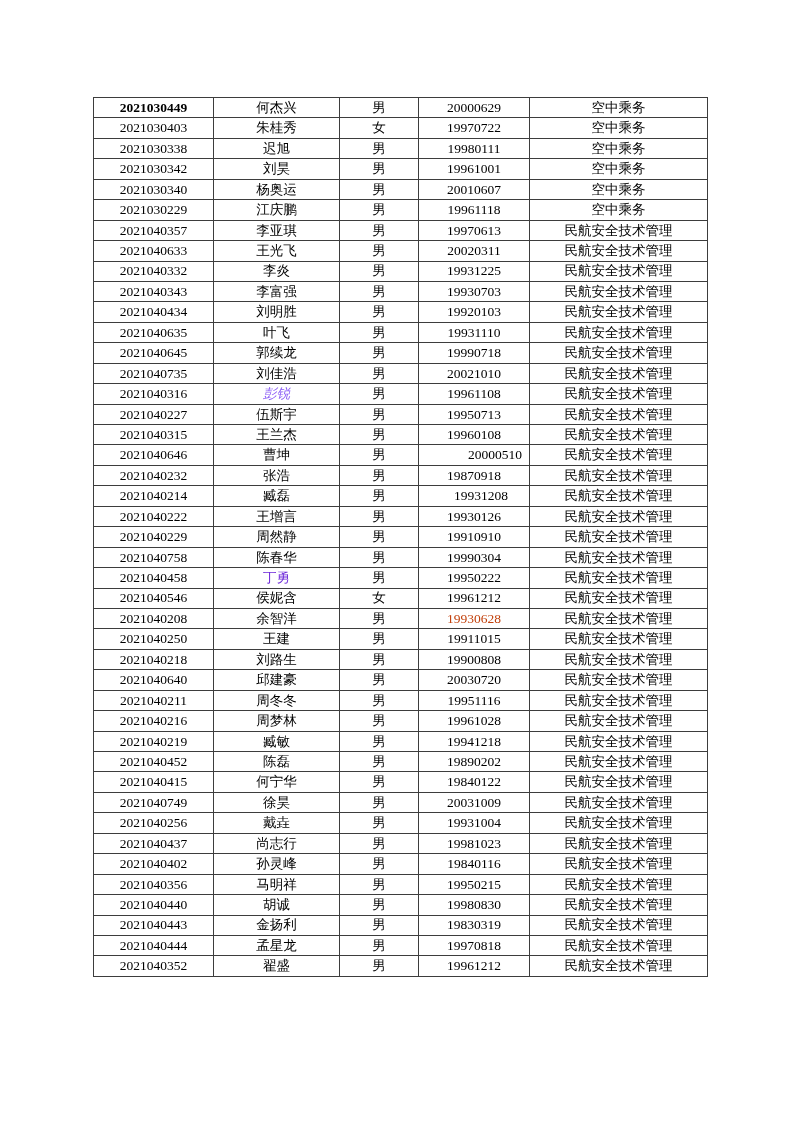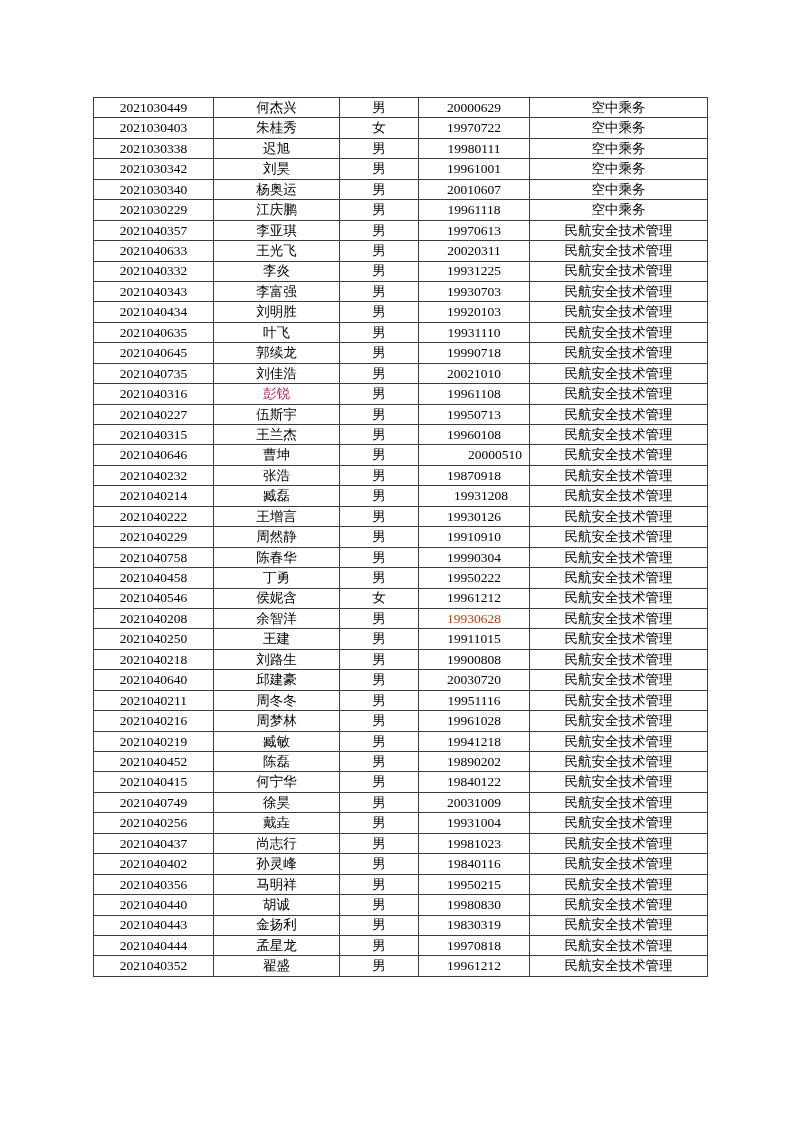--- a/index.html
+++ b/index.html
@@ -48,21 +48,21 @@
   <table class="student-table">
     <colgroup>
       <col class="col-id">
       <col class="col-name">
       <col class="col-gender">
       <col class="col-dob">
       <col class="col-major">
     </colgroup>
     <tbody>
         <tr>
-          <td style="border-color: rgb(61, 61, 61); color: rgb(0, 0, 0);">2021030449</td>
+          <td style="border-color: rgb(61, 61, 61); color: rgb(0, 0, 0); font-weight: bold;">2021030449</td>
           <td style="border-color: rgb(61, 61, 61); color: rgb(0, 0, 0);">何杰兴</td>
           <td style="border-color: rgb(61, 61, 61); color: rgb(0, 0, 0);">男</td>
           <td style="border-color: rgb(61, 61, 61); color: rgb(0, 0, 0);">20000629</td>
           <td style="border-color: rgb(61, 61, 61); color: rgb(0, 0, 0);">空中乘务</td>
         </tr>
         <tr>
           <td style="border-color: rgb(61, 61, 61); color: rgb(0, 0, 0);">2021030403</td>
           <td style="border-color: rgb(61, 61, 61); color: rgb(0, 0, 0);">朱桂秀</td>
           <td style="border-color: rgb(61, 61, 61); color: rgb(0, 0, 0);">女</td>
           <td style="border-color: rgb(61, 61, 61); color: rgb(0, 0, 0);">19970722</td>
@@ -147,21 +147,21 @@
         </tr>
         <tr>
           <td style="border-color: rgb(61, 61, 61); color: rgb(0, 0, 0);">2021040735</td>
           <td style="border-color: rgb(61, 61, 61); color: rgb(0, 0, 0);">刘佳浩</td>
           <td style="border-color: rgb(61, 61, 61); color: rgb(0, 0, 0);">男</td>
           <td style="border-color: rgb(61, 61, 61); color: rgb(0, 0, 0);">20021010</td>
           <td style="border-color: rgb(61, 61, 61); color: rgb(0, 0, 0);">民航安全技术管理</td>
         </tr>
         <tr>
           <td style="border-color: rgb(61, 61, 61); color: rgb(0, 0, 0);">2021040316</td>
-          <td style="border-color: rgb(61, 61, 61); color: #be185d;">彭锐</td>
+          <td style="border-color: rgb(61, 61, 61); color: #8b5cf6; font-style: italic;">彭锐</td>
           <td style="border-color: rgb(61, 61, 61); color: rgb(0, 0, 0);">男</td>
           <td style="border-color: rgb(61, 61, 61); color: rgb(0, 0, 0);">19961108</td>
           <td style="border-color: rgb(61, 61, 61); color: rgb(0, 0, 0);">民航安全技术管理</td>
         </tr>
         <tr>
           <td style="border-color: rgb(61, 61, 61); color: rgb(0, 0, 0);">2021040227</td>
           <td style="border-color: rgb(61, 61, 61); color: rgb(0, 0, 0);">伍斯宇</td>
           <td style="border-color: rgb(61, 61, 61); color: rgb(0, 0, 0);">男</td>
           <td style="border-color: rgb(61, 61, 61); color: rgb(0, 0, 0);">19950713</td>
           <td style="border-color: rgb(61, 61, 61); color: rgb(0, 0, 0);">民航安全技术管理</td>
@@ -210,21 +210,21 @@
         </tr>
         <tr>
           <td style="border-color: rgb(61, 61, 61); color: rgb(0, 0, 0);">2021040758</td>
           <td style="border-color: rgb(61, 61, 61); color: rgb(0, 0, 0);">陈春华</td>
           <td style="border-color: rgb(61, 61, 61); color: rgb(0, 0, 0);">男</td>
           <td style="border-color: rgb(61, 61, 61); color: rgb(0, 0, 0);">19990304</td>
           <td style="border-color: rgb(61, 61, 61); color: rgb(0, 0, 0);">民航安全技术管理</td>
         </tr>
         <tr>
           <td style="border-color: rgb(61, 61, 61); color: rgb(0, 0, 0);">2021040458</td>
-          <td style="border-color: rgb(61, 61, 61); color: #000000;">丁勇</td>
+          <td style="border-color: rgb(61, 61, 61); color: #6d28d9;">丁勇</td>
           <td style="border-color: rgb(61, 61, 61); color: rgb(0, 0, 0);">男</td>
           <td style="border-color: rgb(61, 61, 61); color: rgb(0, 0, 0);">19950222</td>
           <td style="border-color: rgb(61, 61, 61); color: rgb(0, 0, 0);">民航安全技术管理</td>
         </tr>
         <tr>
           <td style="border-color: rgb(61, 61, 61); color: rgb(0, 0, 0);">2021040546</td>
           <td style="border-color: rgb(61, 61, 61); color: rgb(0, 0, 0);">侯妮含</td>
           <td style="border-color: rgb(61, 61, 61); color: rgb(0, 0, 0);">女</td>
           <td style="border-color: rgb(61, 61, 61); color: rgb(0, 0, 0);">19961212</td>
           <td style="border-color: rgb(61, 61, 61); color: rgb(0, 0, 0);">民航安全技术管理</td>

